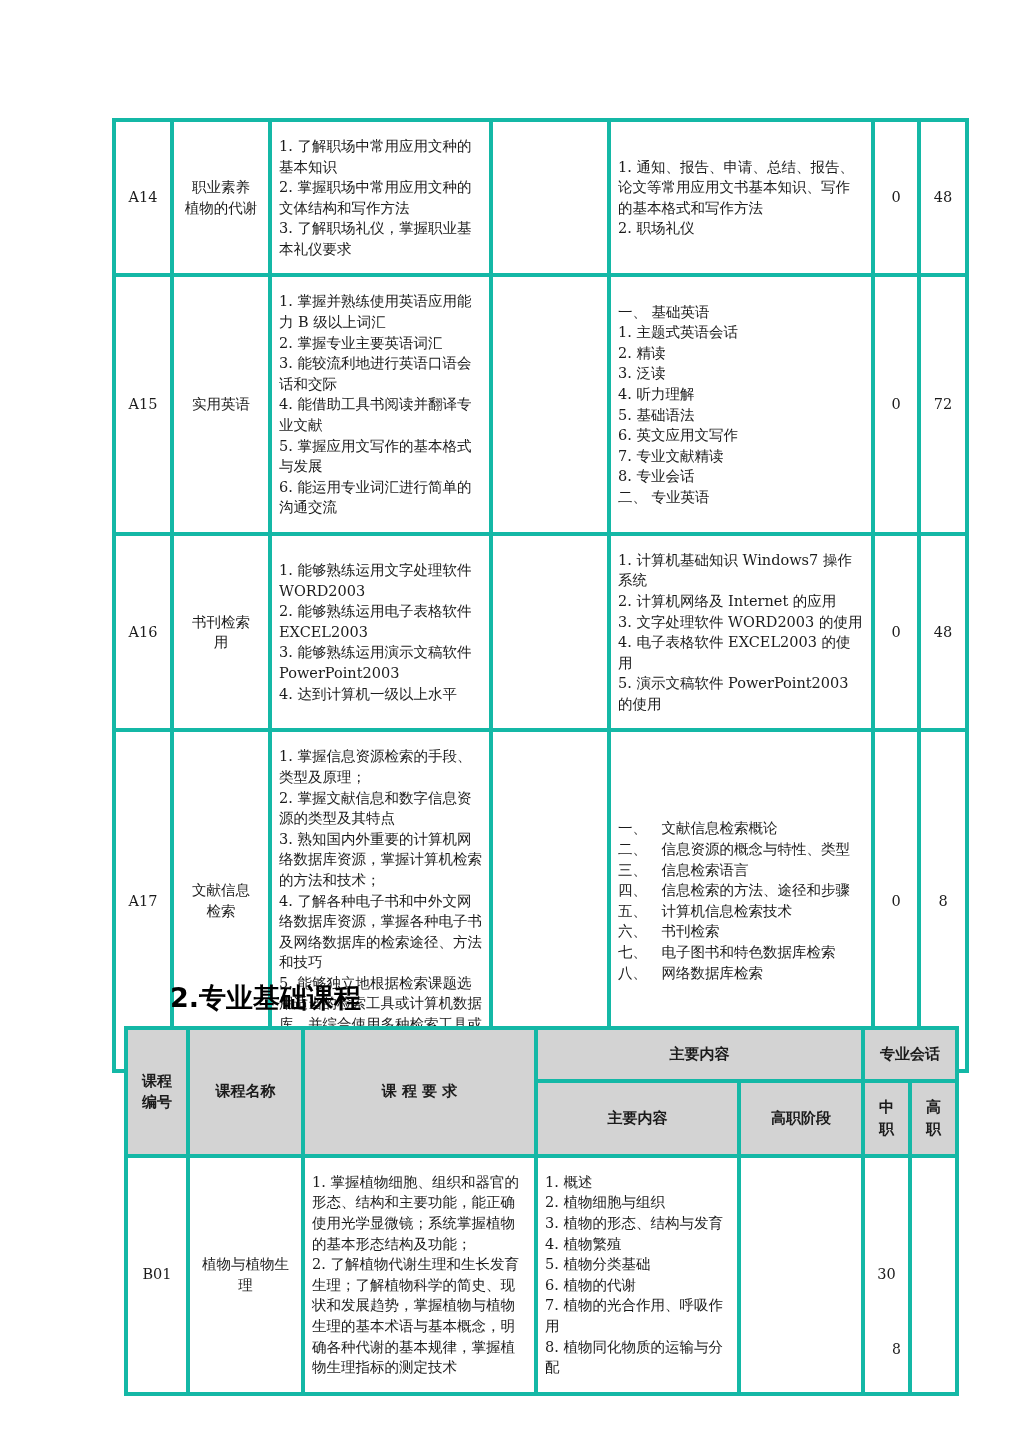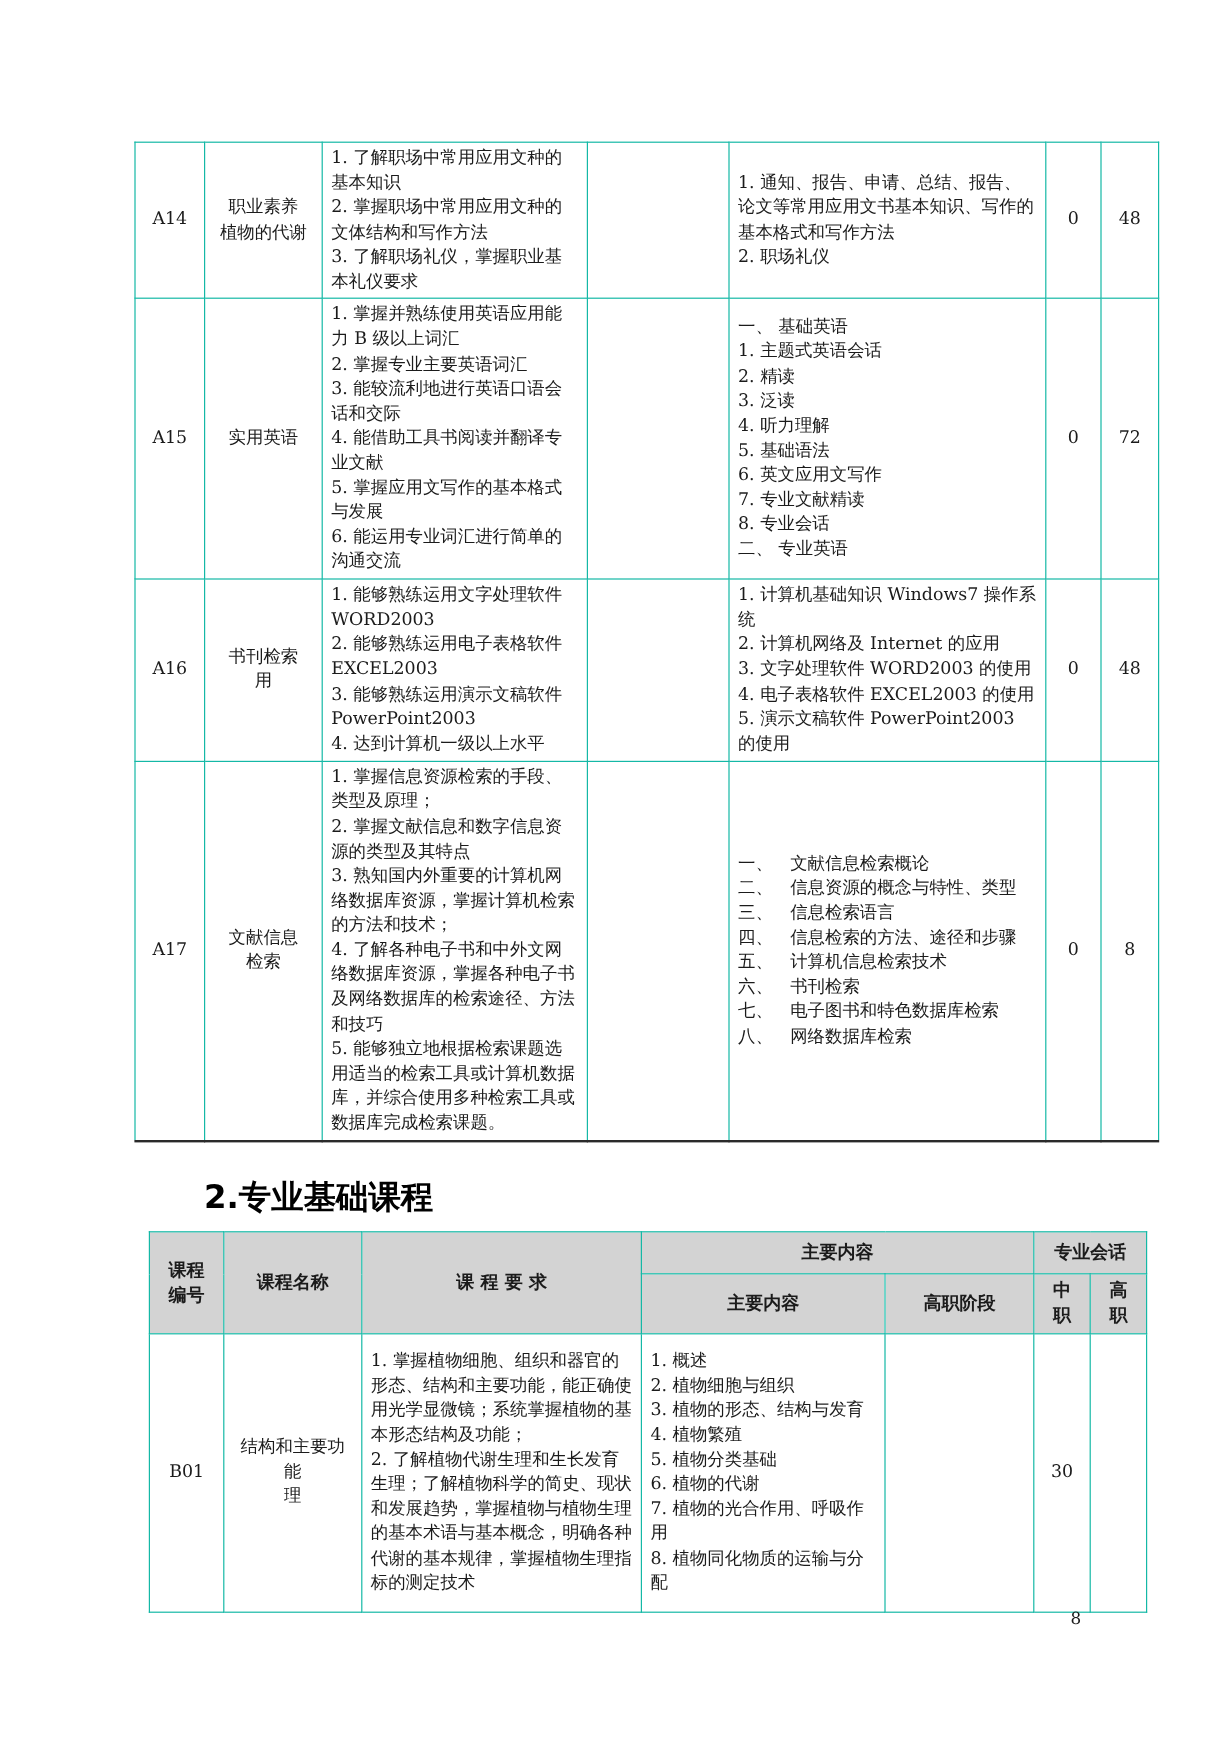--- a/index.html
+++ b/index.html
@@ -2,23 +2,23 @@
 <html><head>
 <meta charset="utf-8">
 <style>
   html,body{margin:0;padding:0;}
   body{
     width:1024px;height:1448px;background:#ffffff;position:relative;
     font-family:"DejaVu Serif","Liberation Serif",serif;color:#1b1b1b;
   }
   table{border-collapse:collapse;table-layout:fixed;position:absolute;background:#fff;}
   td,th{
-    border:1px solid #14b8a6;
+    border:4px solid #14b8a6;
     font-size:14.5px;line-height:1.42;
-    padding:3px 7px;vertical-align:middle;
+    padding:14px 7px;vertical-align:middle;
     white-space:pre-line;overflow:hidden;word-break:break-all;
     font-weight:normal;
   }
   .tc{text-align:center;}
   .tl{text-align:left;}
   #table1{left:112px;top:118px;width:853px;border-bottom:2px solid #2a2a2a;}
   #table2{left:124px;top:1026px;width:831px;}
   #table2 th{
     background:#d3d3d3;font-weight:bold;font-size:15px;text-align:center;
     font-family:"DejaVu Sans","Liberation Sans",sans-serif;
@@ -146,21 +146,21 @@
     <tr style="height:47px">
       <th>主要内容</th>
       <th>高职阶段</th>
       <th>中
 职</th>
       <th>高
 职</th>
     </tr>
     <tr style="height:232px">
       <td class="tc">B01</td>
-      <td class="tc">结构和主要功能
+      <td class="tc">植物与植物生
 理</td>
       <td class="tl">1. 掌握植物细胞、组织和器官的形态、结构和主要功能，能正确使用光学显微镜；系统掌握植物的基本形态结构及功能；
 2. 了解植物代谢生理和生长发育生理；了解植物科学的简史、现状和发展趋势，掌握植物与植物生理的基本术语与基本概念，明确各种代谢的基本规律，掌握植物生理指标的测定技术</td>
       <td class="tl">1. 概述
 2. 植物细胞与组织
 3. 植物的形态、结构与发育
 4. 植物繁殖
 5. 植物分类基础
 6. 植物的代谢
 7. 植物的光合作用、呼吸作用

